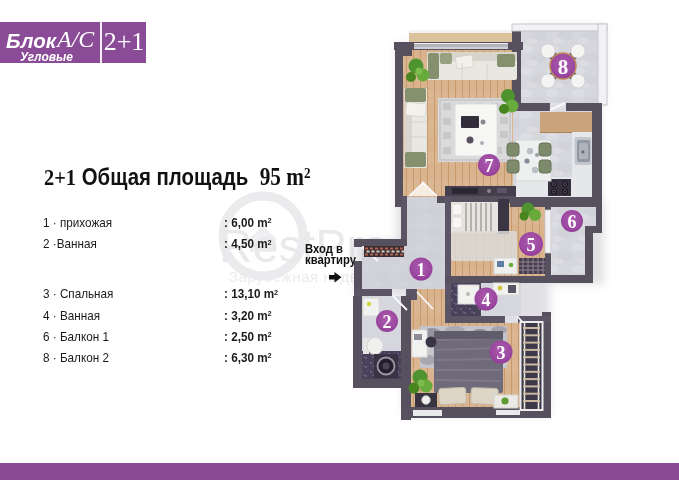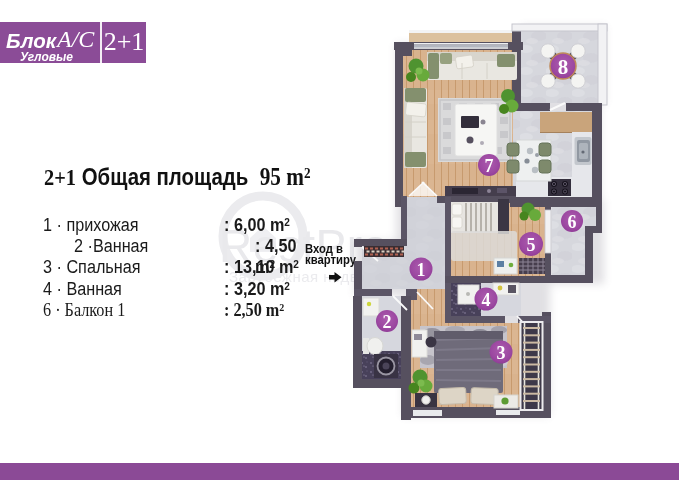--- a/index.html
+++ b/index.html
@@ -31,26 +31,27 @@
 
 <div class="abs" style="left:57px;top:26px;width:50px;font-family:'Liberation Serif',serif;font-style:italic;font-size:24px;color:#fff;">А/С</div>
 
 <div class="abs" style="left:20px;top:50px;width:80px;font-style:italic;font-weight:bold;font-size:12px;color:#fff;">Угловые</div>
 
 <div class="abs" style="left:102px;top:27px;width:44px;text-align:center;font-family:'Liberation Serif',serif;font-size:26px;color:#fff;">2+1</div>
 
 <div class="abs" style="left:44px;top:163px;width:330px;font-size:24px;font-weight:bold;color:#111;transform:scaleX(0.85);transform-origin:0 0;">
 <span style="font-family:'Liberation Serif',serif;">2+1</span> Общая площадь&nbsp; <span style="font-family:'Liberation Serif',serif;font-size:25px;">95 m<sup class="sq">2</sup></span></div>
 
-<div id="arealist" class="abs" style="left:43px;top:215px;width:280px;font-size:18px;color:#1a1a1a;">
+<div id="arealist" class="abs" style="left:43px;top:215px;width:280px;font-size:13px;color:#1a1a1a;">
   <div style="height:21.2px;position:relative;"><span>1 · прихожая</span><b style="position:absolute;left:181px;">: 6,00 m<sup class="sq">2</sup></b></div>
-  <div style="height:21.2px;position:relative;margin-left:31px;"><span>2 ·Ванная</span><b style="position:absolute;left:181px;">: 4,50 m<sup class="sq">2</sup></b></div>
-  <div style="height:21.2px;position:relative;"><span>3 · Спальная</span><b style="position:absolute;left:181px;">: 13,10 m<sup class="sq">2</sup></b></div>
+  <div style="height:21.2px;position:relative;"><span>2 ·Ванная</span><b style="position:absolute;left:181px;">: 4,50 m<sup class="sq">2</sup></b></div>
+  <div style="height:21.2px;position:relative;margin-top:29px;"><span>3 · Спальная</span><b style="position:absolute;left:181px;">: 13,10 m<sup class="sq">2</sup></b></div>
   <div style="height:21.2px;position:relative;"><span>4 · Ванная</span><b style="position:absolute;left:181px;">: 3,20 m<sup class="sq">2</sup></b></div>
-  <div style="height:21.2px;position:relative;font-family:Liberation Serif, serif;"><span>6 · Балкон 1</span><b style="position:absolute;left:181px;">: 2,50 m<sup class="sq">2</sup></b></div>
+  <div style="height:21.2px;position:relative;"><span>6 · Балкон 1</span><b style="position:absolute;left:181px;">: 2,50 m<sup class="sq">2</sup></b></div>
+  <div style="height:21.2px;position:relative;"><span>8 · Балкон 2</span><b style="position:absolute;left:181px;">: 6,30 m<sup class="sq">2</sup></b></div>
 </div>
 
 <div class="abs" style="left:305px;top:244px;width:70px;font-size:12px;line-height:10.6px;font-weight:bold;color:#111;transform:scaleX(0.94);transform-origin:0 0;">Вход в<br>квартиру</div>
 
 <svg id="plan" class="abs" style="left:0;top:0;" width="679" height="480" viewBox="0 0 679 480">
 <defs>
   <filter id="blur" x="-5%" y="-5%" width="110%" height="110%">
           <feGaussianBlur stdDeviation="4"></feGaussianBlur>
         </filter>
   <radialGradient id="pc" cx="0.5" cy="0.42" r="0.62">

